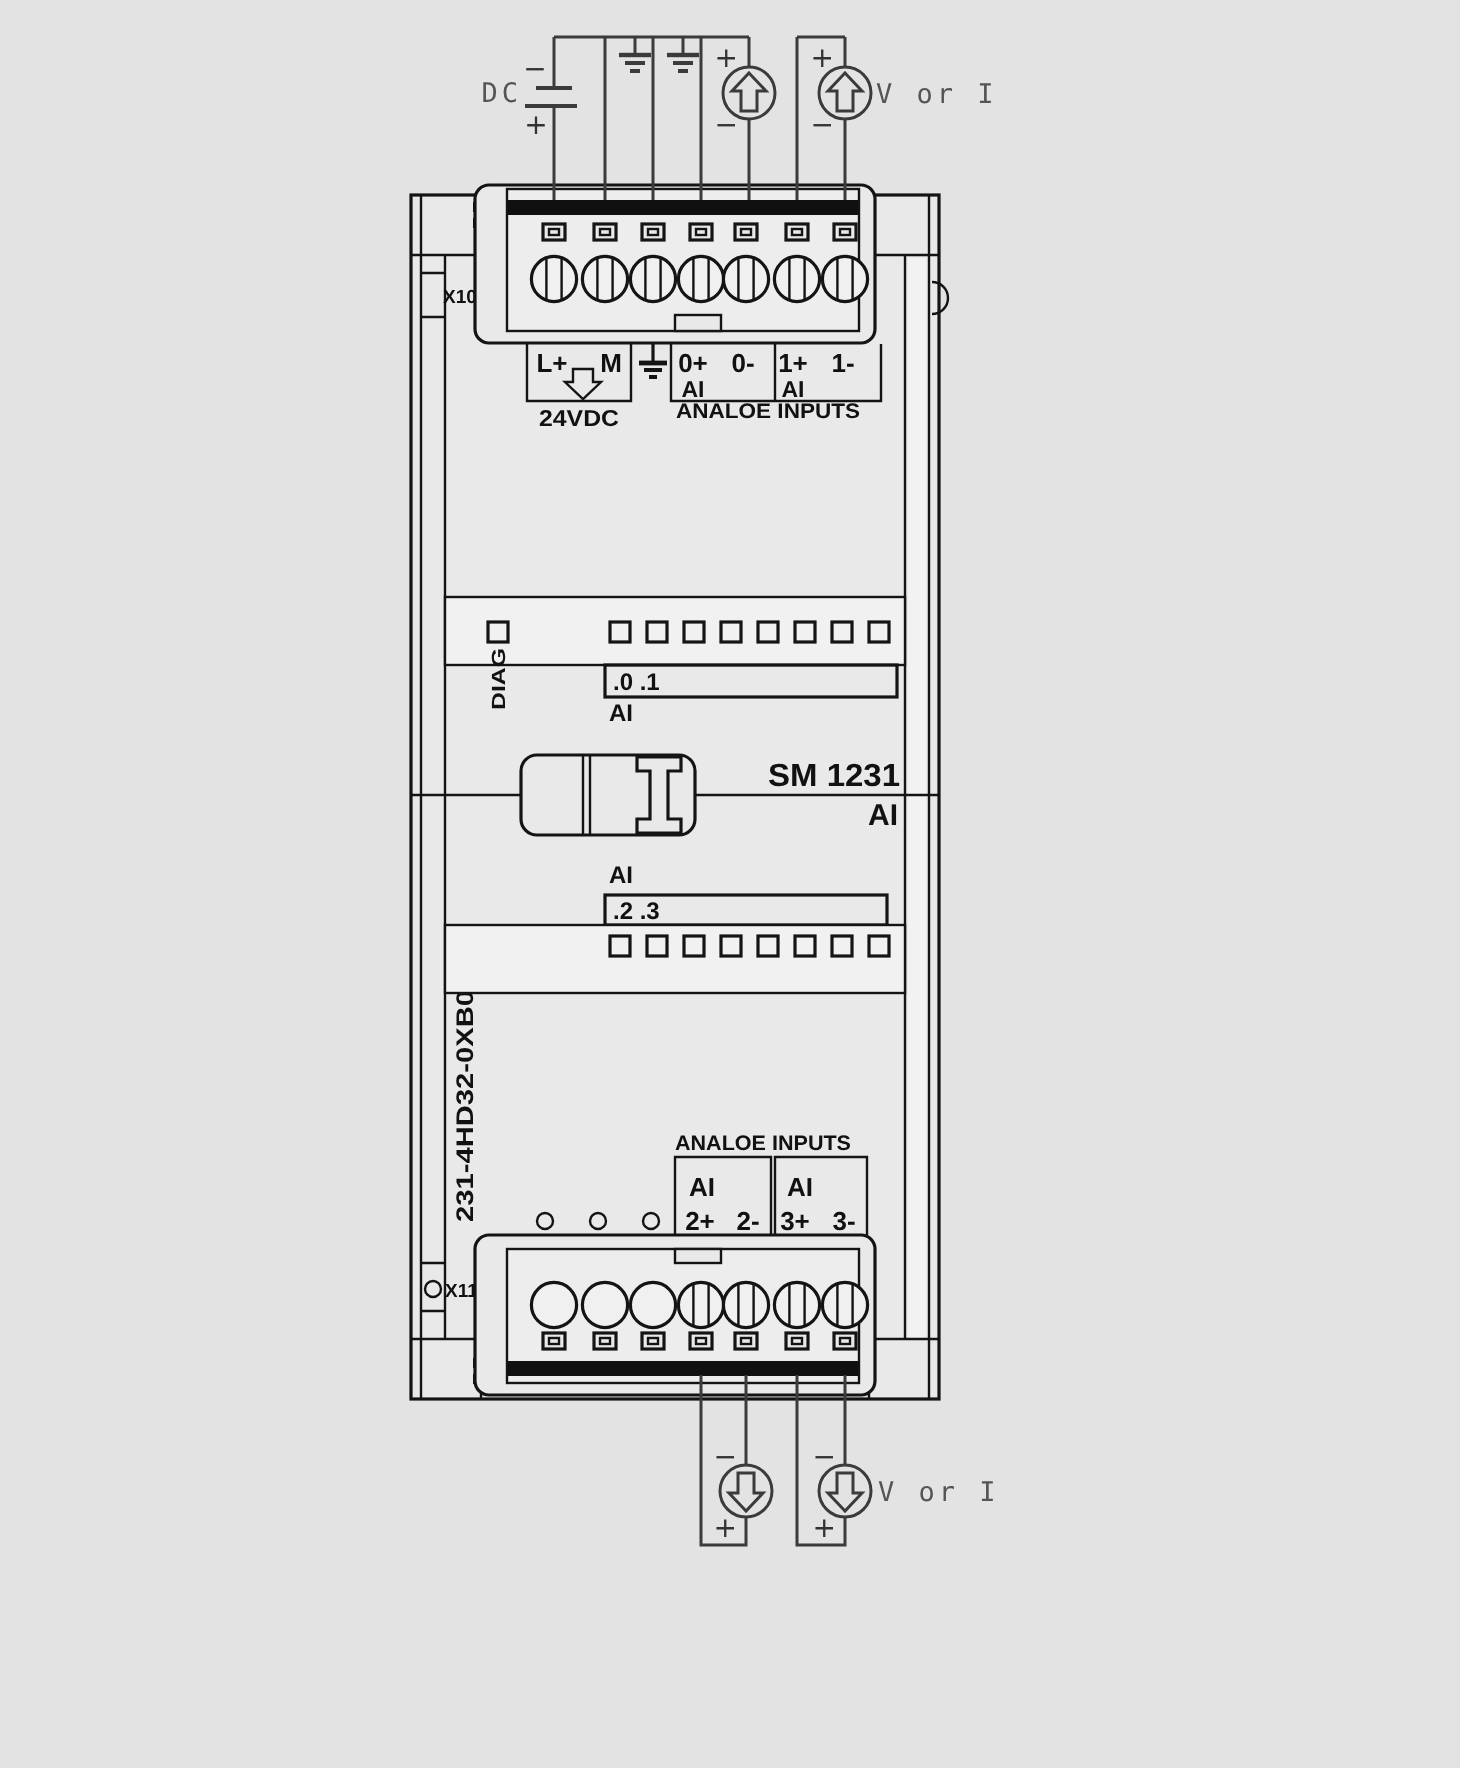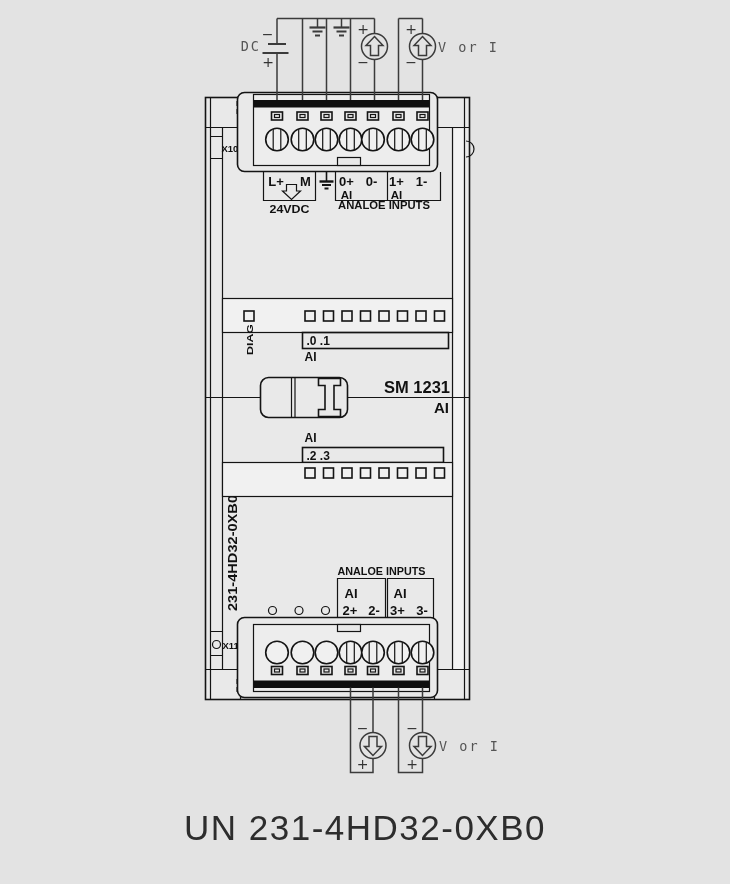--- a/index.html
+++ b/index.html
@@ -304,14 +304,13 @@
       <circle class="wire" cx="422.5" cy="745.5" r="13"></circle>
       <path class="wire" d="M422.5 755.5 L414 746.5 H418.5 V736.5 H426.5 V746.5 H431 Z"></path>
       <text class="sign" x="418" y="733" text-anchor="end">−</text>
       <text class="sign" x="418" y="768.5" text-anchor="end">+</text>
     </g>
     <text class="mono" x="439" y="750.5">V or I</text>
   </g>
 
 </svg>
 
-<div class="caption">UN 231-4HD32-0XB0</div>
 </div>
 
 </body></html>

